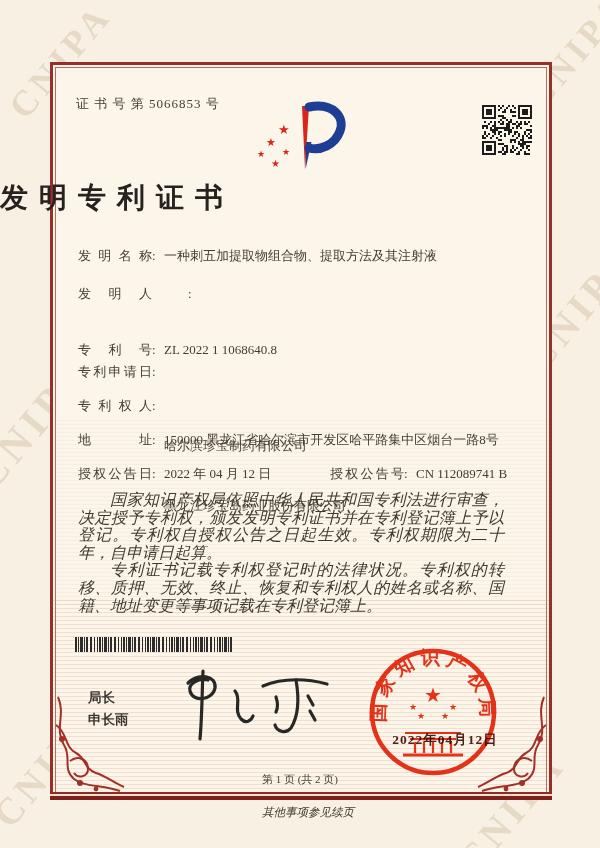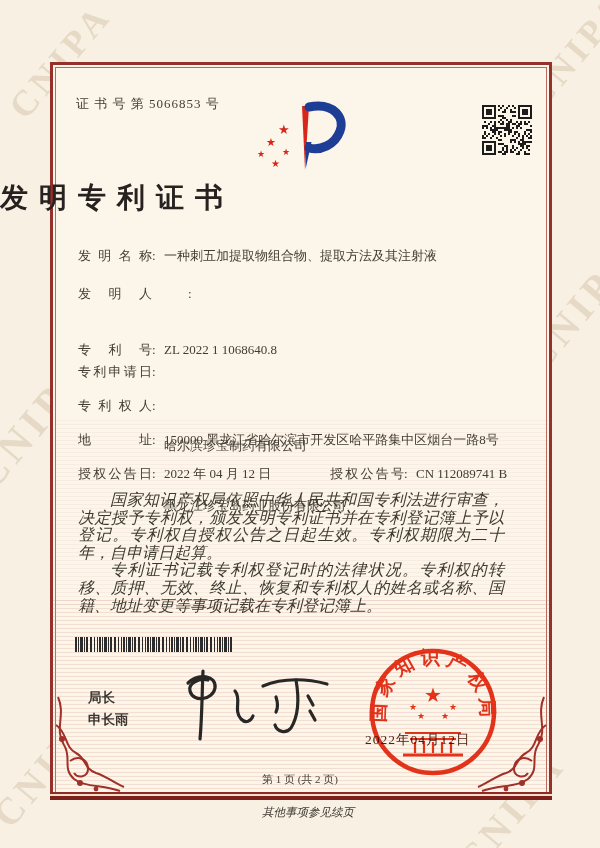--- a/index.html
+++ b/index.html
@@ -37,22 +37,22 @@
       color:#3d3931;font-style:italic;text-align:justify;font-family:Liberation Mono, monospace;}
   .legal p{margin:0;text-indent:2em;}
   
   .barcode{left:75px;top:637px;z-index:2;}
   
   .sig-label{left:88px;z-index:2;font-family:"Liberation Sans",sans-serif;
       font-weight:600;font-size:13.5px;color:#3a3530;}
   .sig-svg{left:168px;top:663px;z-index:2;}
   
   .seal{left:367px;top:646px;z-index:4;opacity:0.93;mix-blend-mode:multiply;}
-  .seal-date{left:365px;top:731px;width:160px;z-index:5;font-size:13.5px;font-weight:normal;
-      letter-spacing:1px;color:#4e2418;text-align:left;mix-blend-mode:multiply;}
+  .seal-date{left:365px;top:731px;width:160px;z-index:5;font-size:13.5px;font-weight:bold;
+      letter-spacing:1px;color:#4e2418;text-align:center;mix-blend-mode:multiply;}
   
   .pageinfo{left:0;right:0;top:772px;text-align:center;font-size:11px;color:#433d35;z-index:2;}
   .contnote{left:0;right:0;top:805px;text-align:center;font-size:11.5px;font-style:italic;
       color:#403b33;z-index:2;padding-left:16px;}
   .flourish{z-index:3;}
 </style>
 </head>
 <body>
 
 <div class="wm" style="left:-8px;top:40px;font-size:36px;">CNIPA</div>

